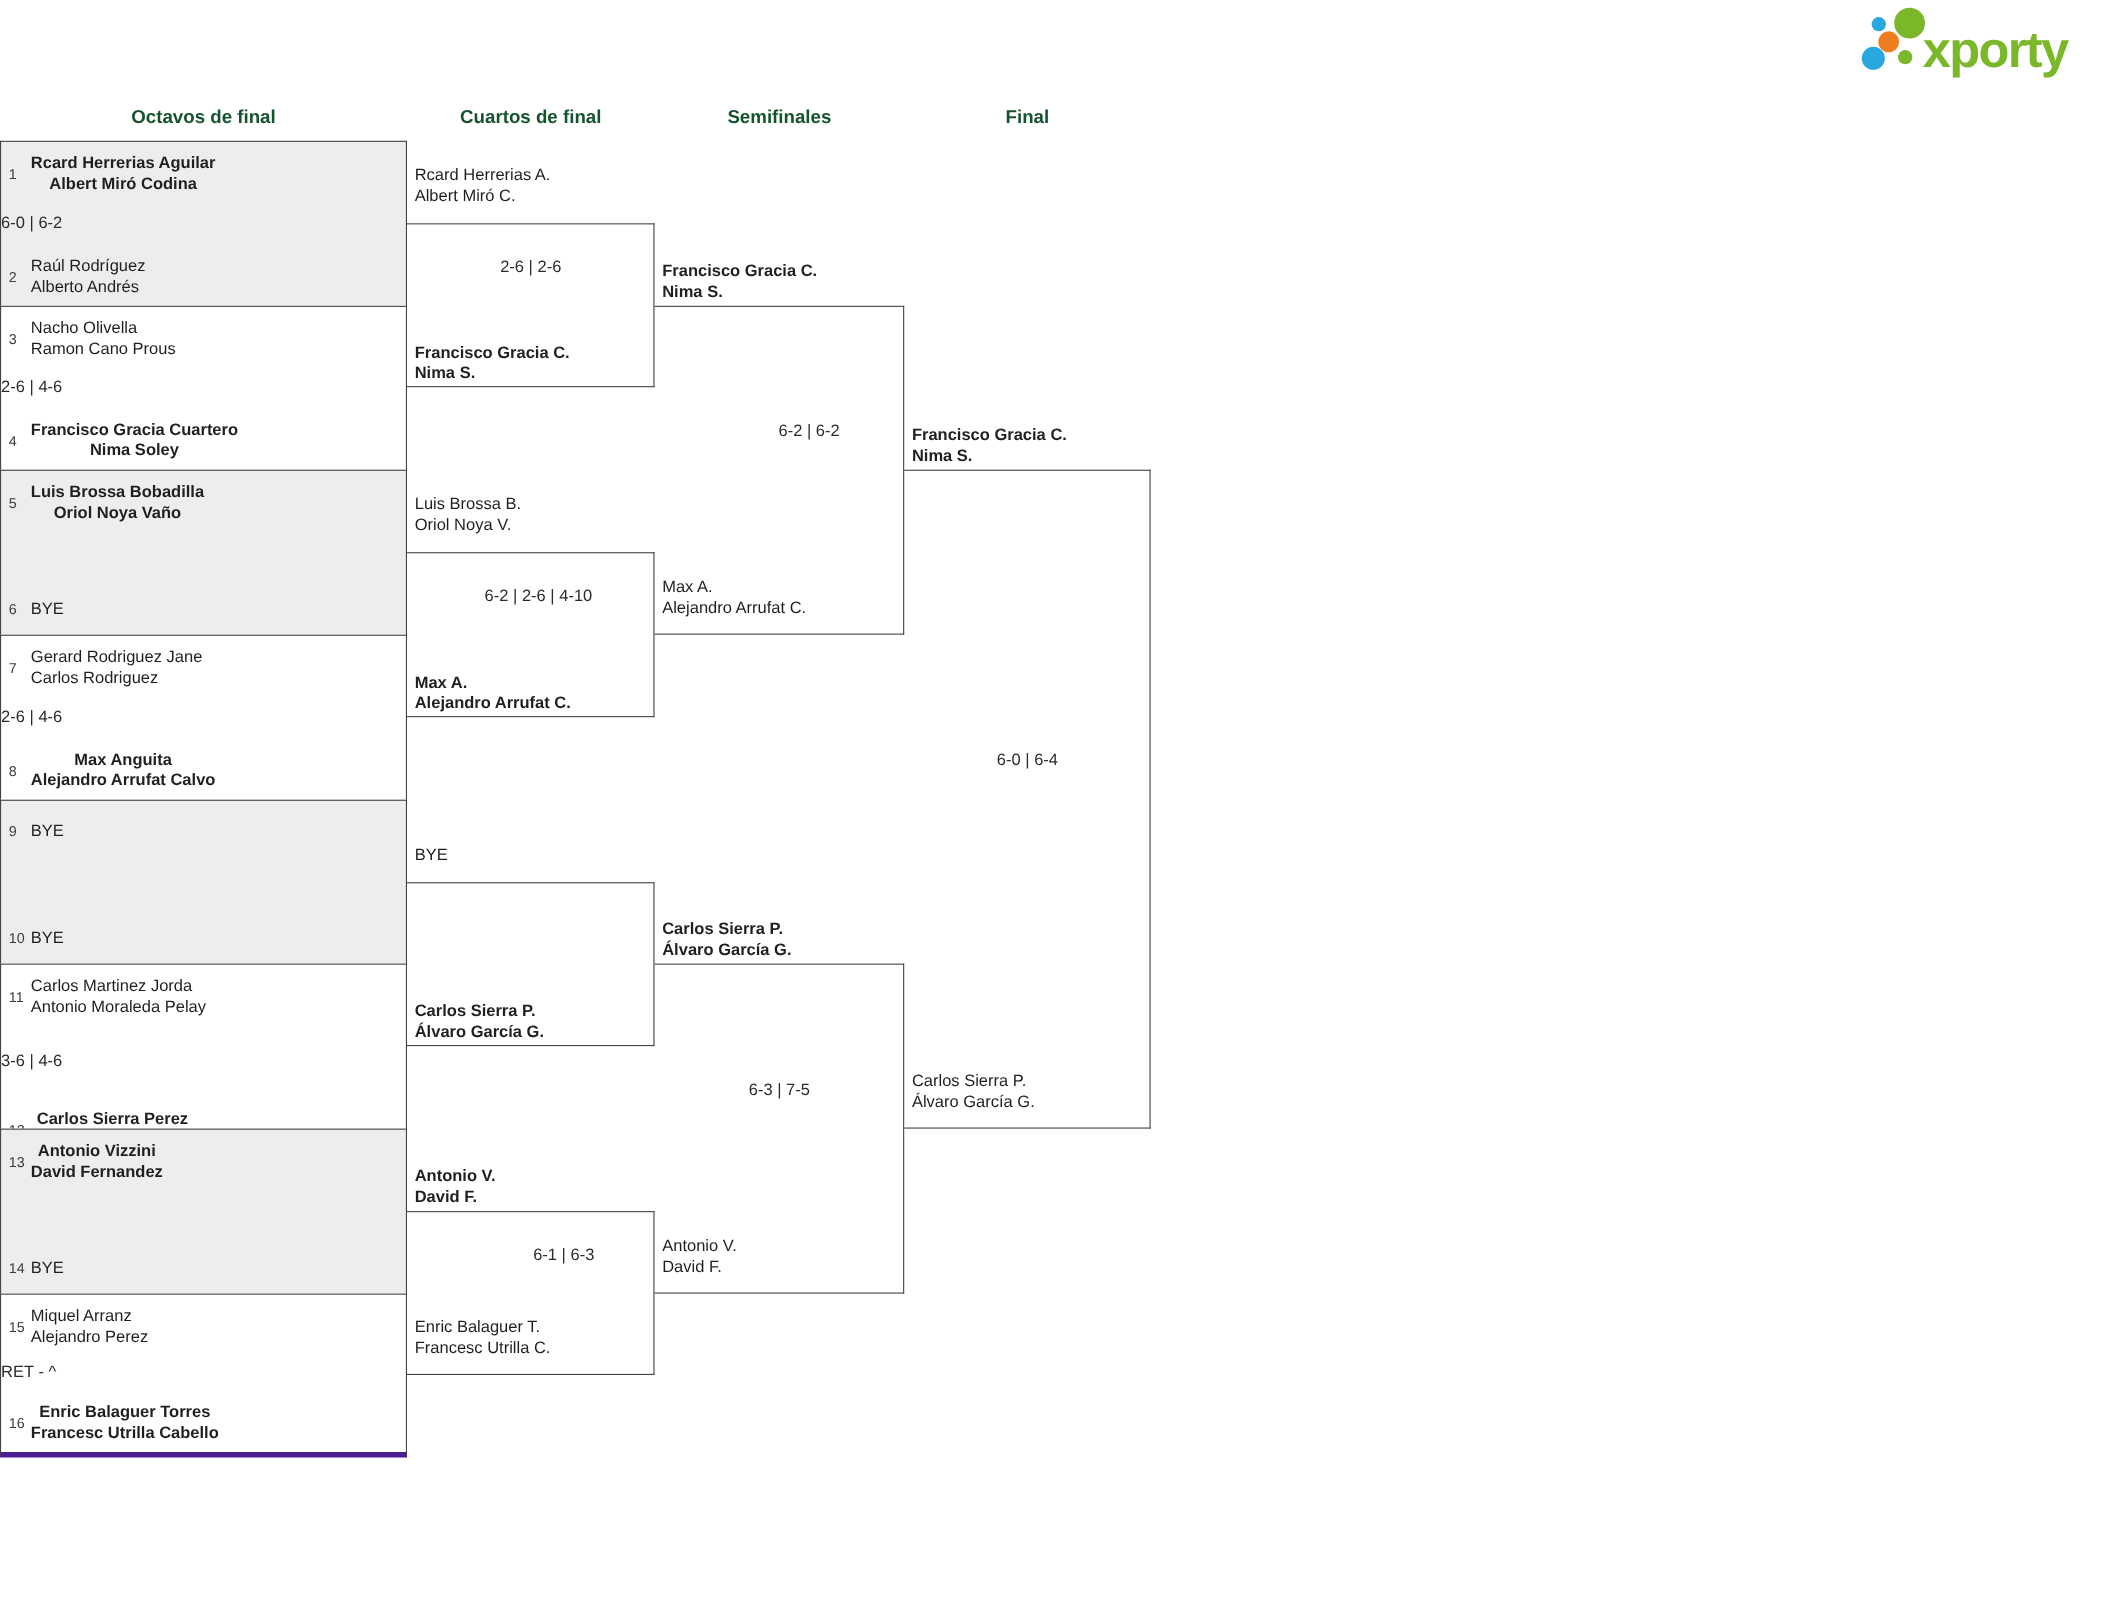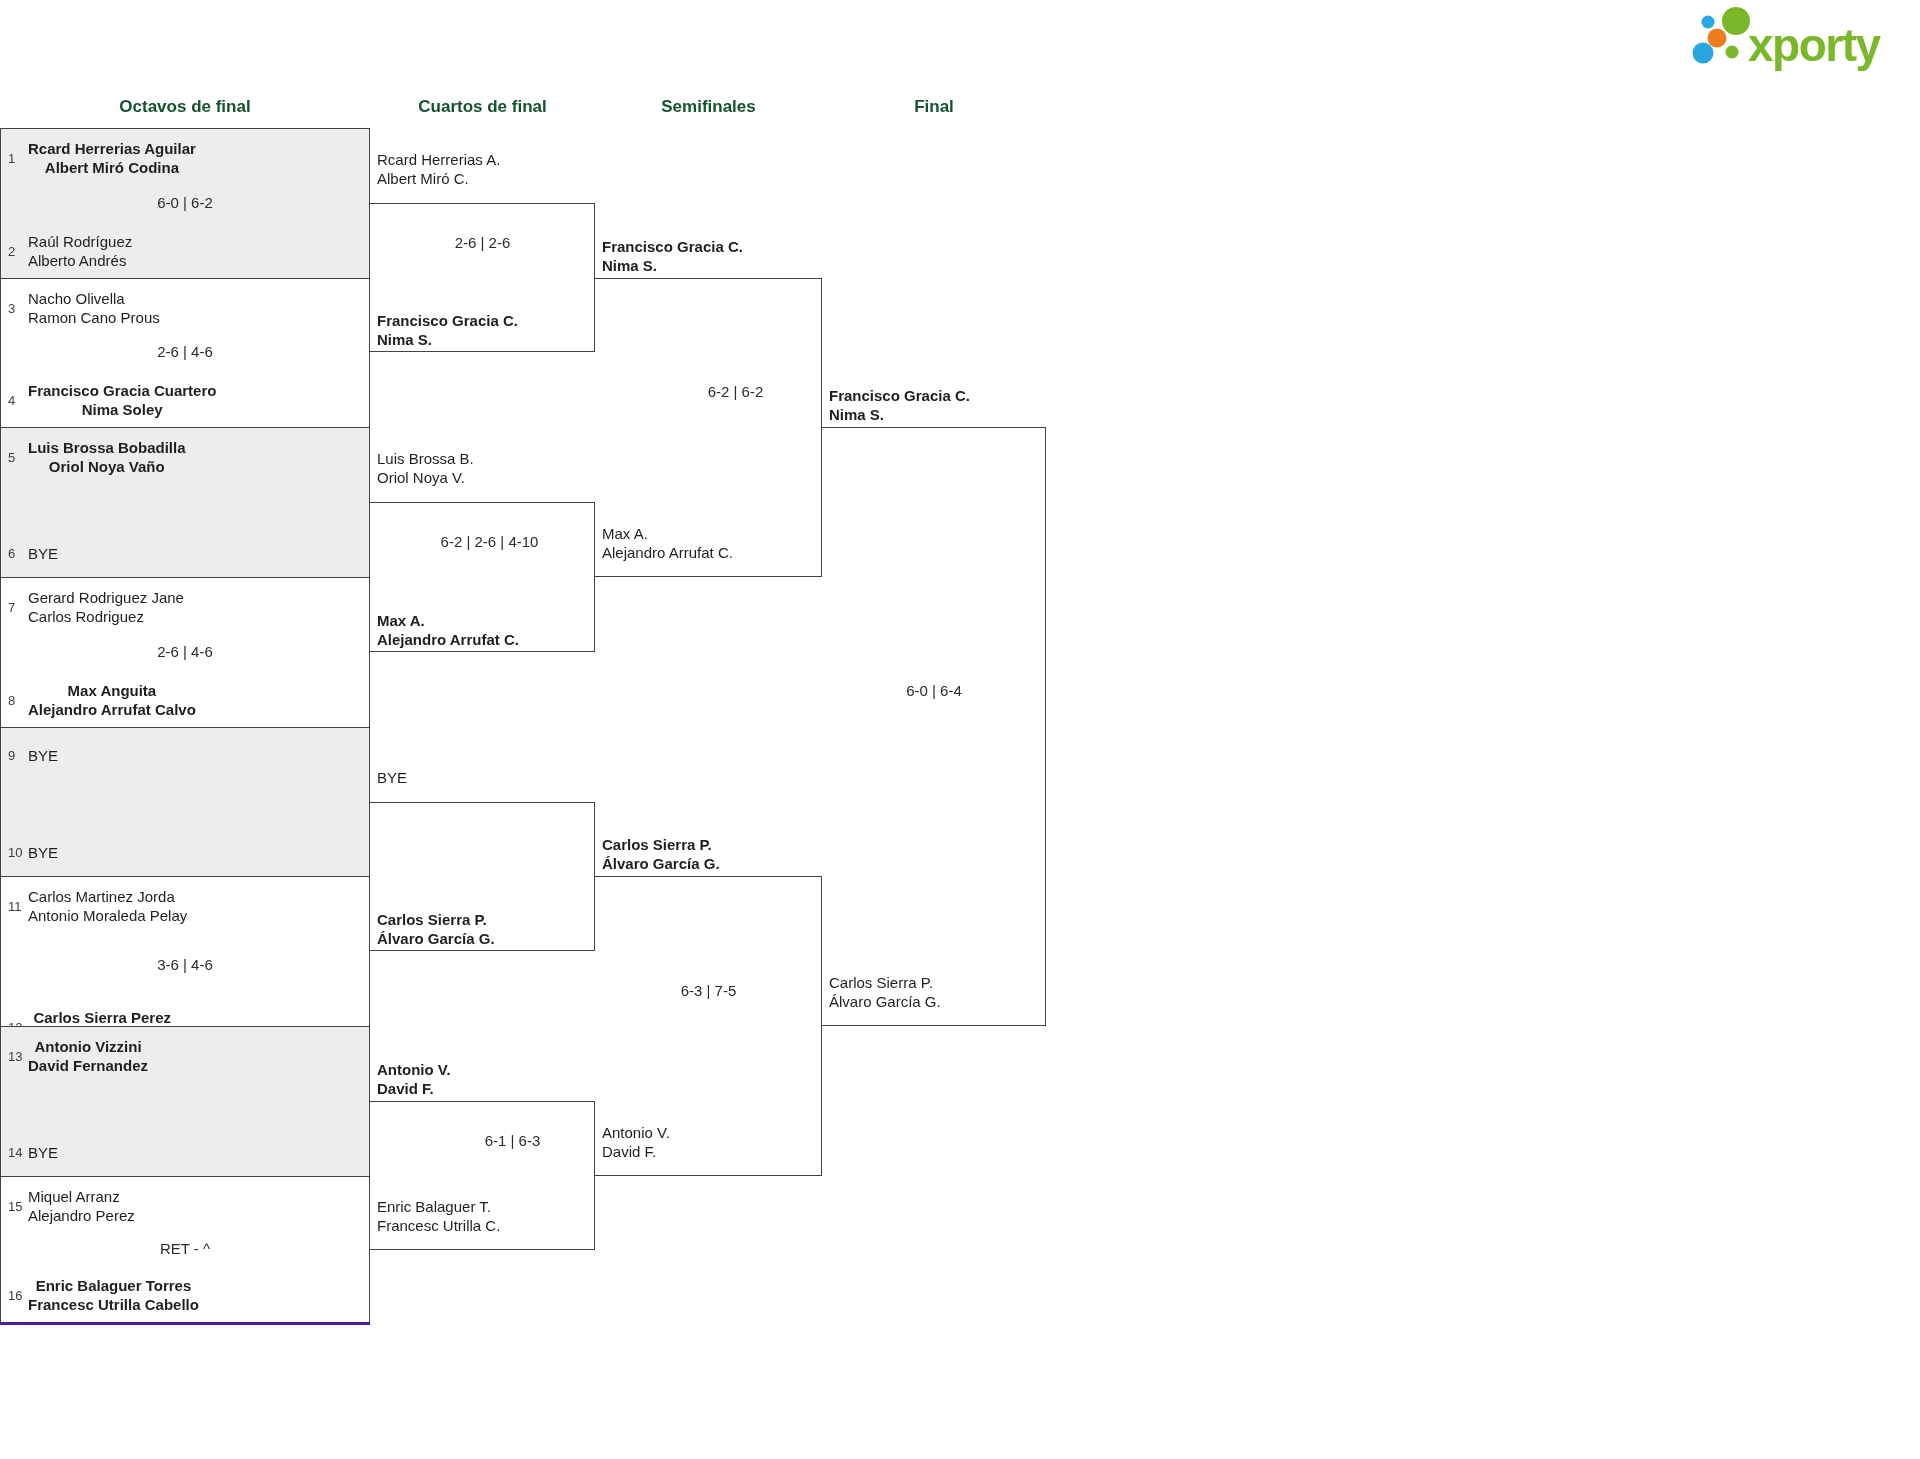--- a/index.html
+++ b/index.html
@@ -4,32 +4,32 @@
 <style>
   html,body{margin:0;padding:0;background:#fff;}
   .canvas{position:relative;width:1920px;height:1459px;background:#ffffff;
           font-family:"Liberation Sans",sans-serif;color:#1f1f1f;overflow:hidden;}
   .title{position:absolute;left:2px;top:6px;font-size:28px;font-weight:700;
          line-height:34px;color:#141414;}
   .rheader{position:absolute;top:97px;text-align:center;font-size:17px;font-weight:700;color:#14532d;}
   .box{position:absolute;box-sizing:border-box;}
   .r1{left:0;width:370px;border:1px solid #434343;border-bottom:none;background:#ffffff;}
   .r1.gray{background:#ededed;}
-  .r1.last{border-bottom:3px solid #4c1d95;}
+  .r1.last{border-bottom:5px solid #4c1d95;}
   .ladder{border:1px solid #434343;border-left:none;background:transparent;}
   .trow{position:absolute;left:0;width:100%;display:flex;align-items:center;}
   .t-top{top:10px;}
   .t-bottom{bottom:8px;}
   .t-top.single{top:18px;}
   .t-bottom.single{bottom:14px;}
   .seed{flex:none;width:20px;padding-left:7px;font-size:13px;color:#3d3d3d;}
   .names{font-size:15px;line-height:19px;color:#1f1f1f;}
   .names.winner{font-weight:700;text-align:center;}
   .mscore{position:absolute;left:0;width:100%;top:calc(50% - 10px);
-          text-align:center;font-size:15px;color:#2b2b2b;}
+          text-align:left;font-size:15px;color:#2b2b2b;}
   .plabel{position:absolute;font-size:15px;line-height:19px;color:#1f1f1f;}
   .plabel.winner{font-weight:700;margin-top:12px;}
   .cscore{position:absolute;text-align:center;font-size:15px;color:#2b2b2b;}
   .logo{position:absolute;left:1686px;top:2px;}
   .logo text{font-family:"Liberation Sans",sans-serif;font-weight:bold;}
 </style>
 </head>
 <body>
 
 <div class="canvas">

